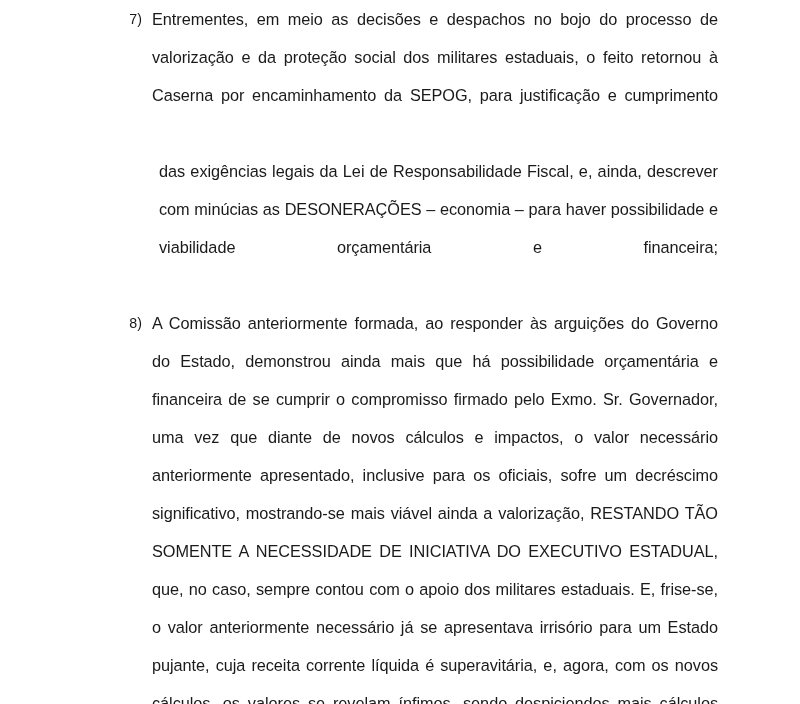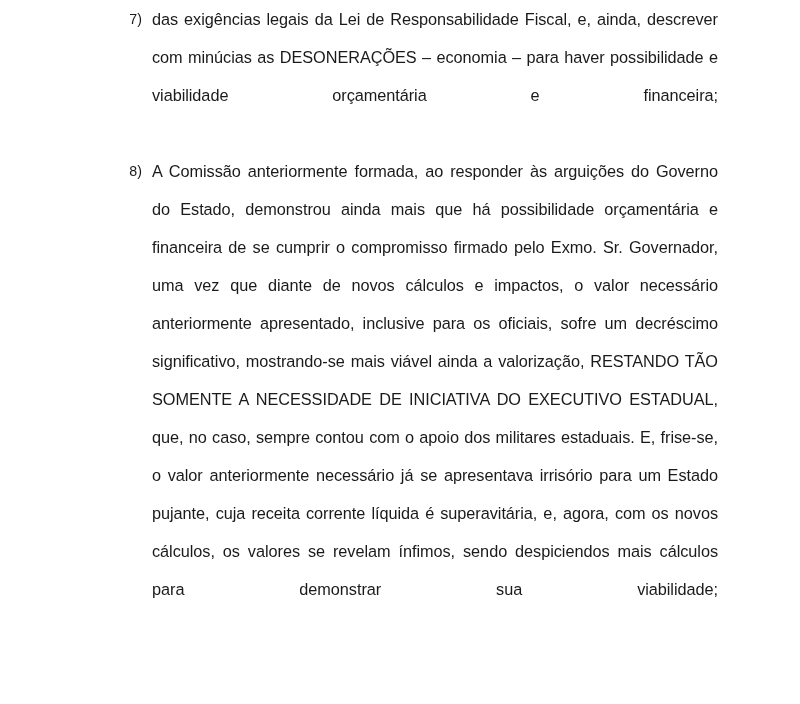--- a/index.html
+++ b/index.html
@@ -71,39 +71,41 @@
 
   
   .para::after {
     content: "";
     display: inline-block;
     width: 100%;
   }
 
   .para + .para {
     margin-top: 0px;
+    margin-left: 7px;
   }
 
   .clause + .clause {
     margin-top: 0px;
   }
 
   
   .clause-7  { margin-top: 0px; }
   .clause-8  { margin-top: 0px; }
 </style>
 </head>
 <body>
 
 <div id="page">
   <div class="doc-body">
 
     <div class="clause clause-7">
       <div class="clause-marker">7)</div>
       <div class="clause-body">
+        <p class="para">Entrementes, em meio as decisões e despachos no bojo do processo de valorização e da proteção social dos militares estaduais, o feito retornou à Caserna por encaminhamento da SEPOG, para justificação e cumprimento</p>
         <p class="para">das exigências legais da Lei de Responsabilidade Fiscal, e, ainda, descrever com minúcias as DESONERAÇÕES – economia – para haver possibilidade e viabilidade orçamentária e financeira;</p>
       </div>
     </div>
 
     <div class="clause clause-8">
       <div class="clause-marker">8)</div>
       <div class="clause-body">
         <p class="para">A Comissão anteriormente formada, ao responder às arguições do Governo do Estado, demonstrou ainda mais que há possibilidade orçamentária e financeira de se cumprir o compromisso firmado pelo Exmo. Sr. Governador, uma vez que diante de novos cálculos e impactos, o valor necessário anteriormente apresentado, inclusive para os oficiais, sofre um decréscimo significativo, mostrando-se mais viável ainda a valorização, RESTANDO TÃO SOMENTE A NECESSIDADE DE INICIATIVA DO EXECUTIVO ESTADUAL, que, no caso, sempre contou com o apoio dos militares estaduais. E, frise-se, o valor anteriormente necessário já se apresentava irrisório para um Estado pujante, cuja receita corrente líquida é superavitária, e, agora, com os novos cálculos, os valores se revelam ínfimos, sendo despiciendos mais cálculos para demonstrar sua viabilidade;</p>
       </div>
     </div>

